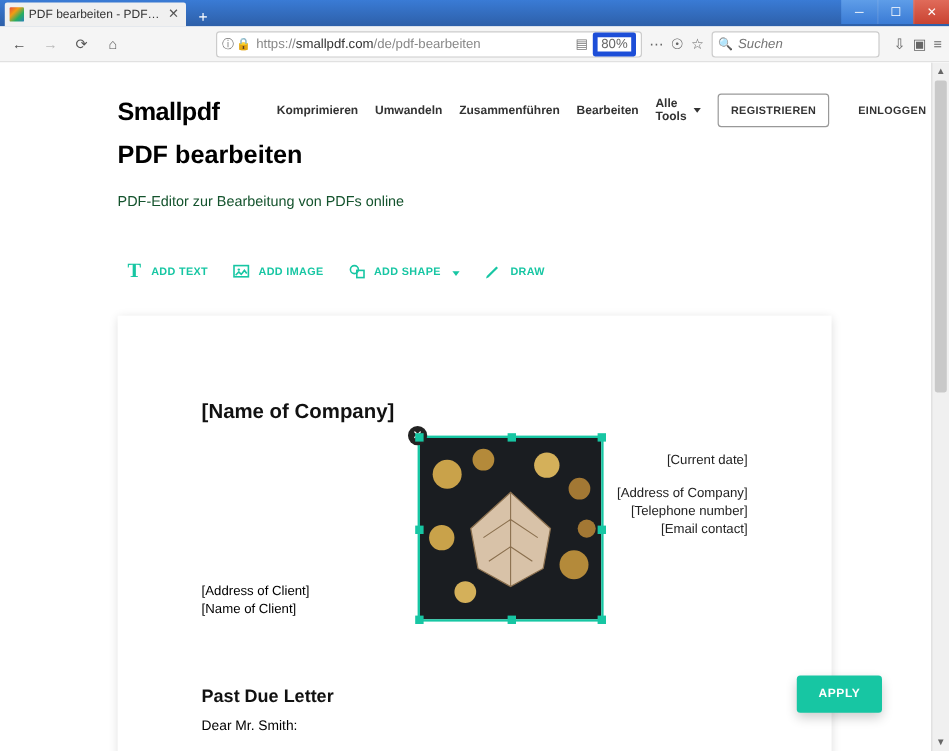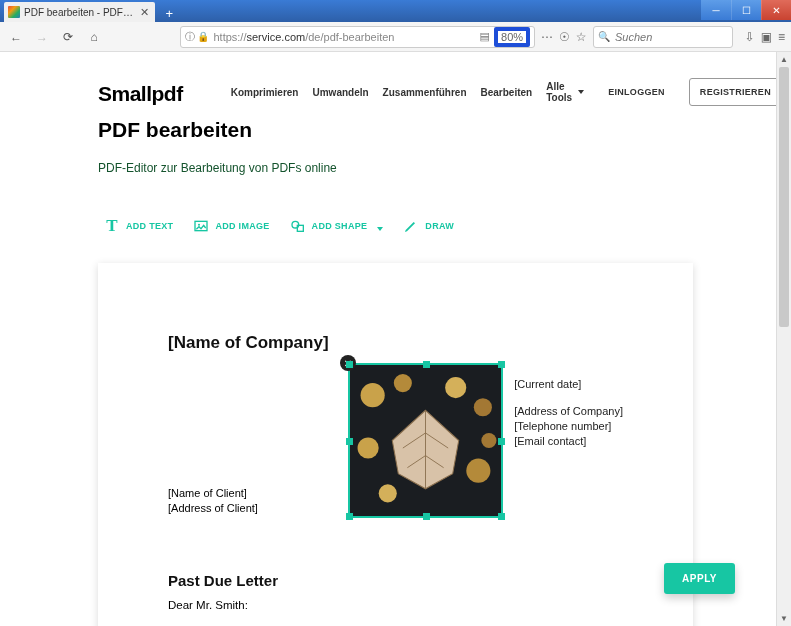--- a/index.html
+++ b/index.html
@@ -52,21 +52,21 @@
 .toolbtn .ticon { width:16px; height:16px; display:flex; align-items:center; justify-content:center; }
 .toolbtn .tlabel { font-size:9px; font-weight:700; letter-spacing:.3px; }
 .toolbtn .dd::after { content:""; display:inline-block; width:0; height:0; border-left:3px solid transparent; border-right:3px solid transparent; border-top:4px solid #17c6a3; margin-left:4px; }
 
 
 .canvas { margin-top:28px; background:#fff; box-shadow: 0 2px 8px rgba(0,0,0,.15); padding: 70px 70px 20px 70px; position:relative; height: 430px; }
 .doc h2 { font-size:17px; font-weight:800; color:#111; }
 .doc .heading2 { font-size:15px; font-weight:800; margin-top:56px; }
 .doc .rowsplit { display:flex; justify-content:space-between; margin-top:24px; font-size:11px; color:#222; }
 .doc .rowsplit .left { line-height:1.35; }
-.doc .rowsplit .right { line-height:1.35; }
+.doc .rowsplit .right { text-align:right; line-height:1.35; }
 .doc .clientblock { margin-top:38px; font-size:11px; line-height:1.35; }
 .doc p.salut { margin-top:10px; font-size:11.5px; }
 .doc p.body { font-style:italic; margin-top:14px; font-size:11.5px; line-height:1.35; }
 
 
 .imgframe { position:absolute; top:100px; left:250px; width:155px; height:155px; border:2px solid #17c6a3; }
 .imgframe .handle { position:absolute; width:7px; height:7px; background:#17c6a3; }
 .imgframe .handle.tl{top:-4px;left:-4px;} .imgframe .handle.tr{top:-4px;right:-4px;}
 .imgframe .handle.bl{bottom:-4px;left:-4px;} .imgframe .handle.br{bottom:-4px;right:-4px;}
 .imgframe .handle.tm{top:-4px;left:calc(50% - 3px);} .imgframe .handle.bm{bottom:-4px;left:calc(50% - 3px);}
@@ -105,21 +105,21 @@
   <div class="navbtn">←</div>
   <div class="navbtn" style="color:#bbb;">→</div>
   <div class="navbtn">⟳</div>
   <div class="navbtn">⌂</div>
   <div class="urlbox">
     <div class="lockgrp">
       <span>ⓘ</span>
       <span class="lock">🔒</span>
     </div>
     <span class="url">
-      <span>https://</span><span class="dark">service.com</span><span>/de/pdf-bearbeiten</span>
+      <span>https://</span><span class="dark">smallpdf.com</span><span>/de/pdf-bearbeiten</span>
     </span>
     <span style="font-size:11px;color:#777;">▤</span>
     <span class="zoombadge">80%</span>
   </div>
   <div class="addrright">
     <span>⋯</span>
     <span>☉</span>
     <span>☆</span>
   </div>
   <div class="searchbox">
@@ -137,22 +137,22 @@
   <div class="pagewrap">
 
     <div class="siteheader">
       <div class="logo">Smallpdf</div>
       <div class="topnav">
         <span class="item">Komprimieren</span>
         <span class="item">Umwandeln</span>
         <span class="item">Zusammenführen</span>
         <span class="item">Bearbeiten</span>
         <span class="item chev">Alle Tools</span>
+        <span class="authbtn reg">REGISTRIEREN</span>
         <span class="authbtn">EINLOGGEN</span>
-        <span class="authbtn reg">REGISTRIEREN</span>
       </div>
     </div>
 
     <div class="pagetitle">
       <h1>PDF bearbeiten</h1>
       <p>PDF-Editor zur Bearbeitung von PDFs online</p>
     </div>
 
     <div class="toolbar">
       <div class="toolbtn">
@@ -196,22 +196,22 @@
           <div class="left"></div>
           <div class="right">
             <div>[Current date]</div>
             <div style="height:12px;"></div>
             <div>[Address of Company]</div>
             <div>[Telephone number]</div>
             <div>[Email contact]</div>
           </div>
         </div>
         <div class="clientblock">
+          <div>[Address of Client]</div>
           <div>[Name of Client]</div>
-          <div>[Address of Client]</div>
         </div>
         <h2 class="heading2">Past Due Letter</h2>
         <p class="salut">Dear Mr. Smith:</p>
         <p class="body">We are writing in reference to the invoice nº ____, issued on the date ____, for the amount of _____, with the expiration date _____  as payment for this service: ____. Since we have not received confirmation of your payment - which may have been an</p>
       </div>
 
       <div class="imgframe">
         <div class="del">✕</div>
         <svg class="imgcontent" viewBox="0 0 100 100" preserveAspectRatio="xMidYMid slice">
           <rect width="100" height="100" fill="#1a1d21"></rect>

